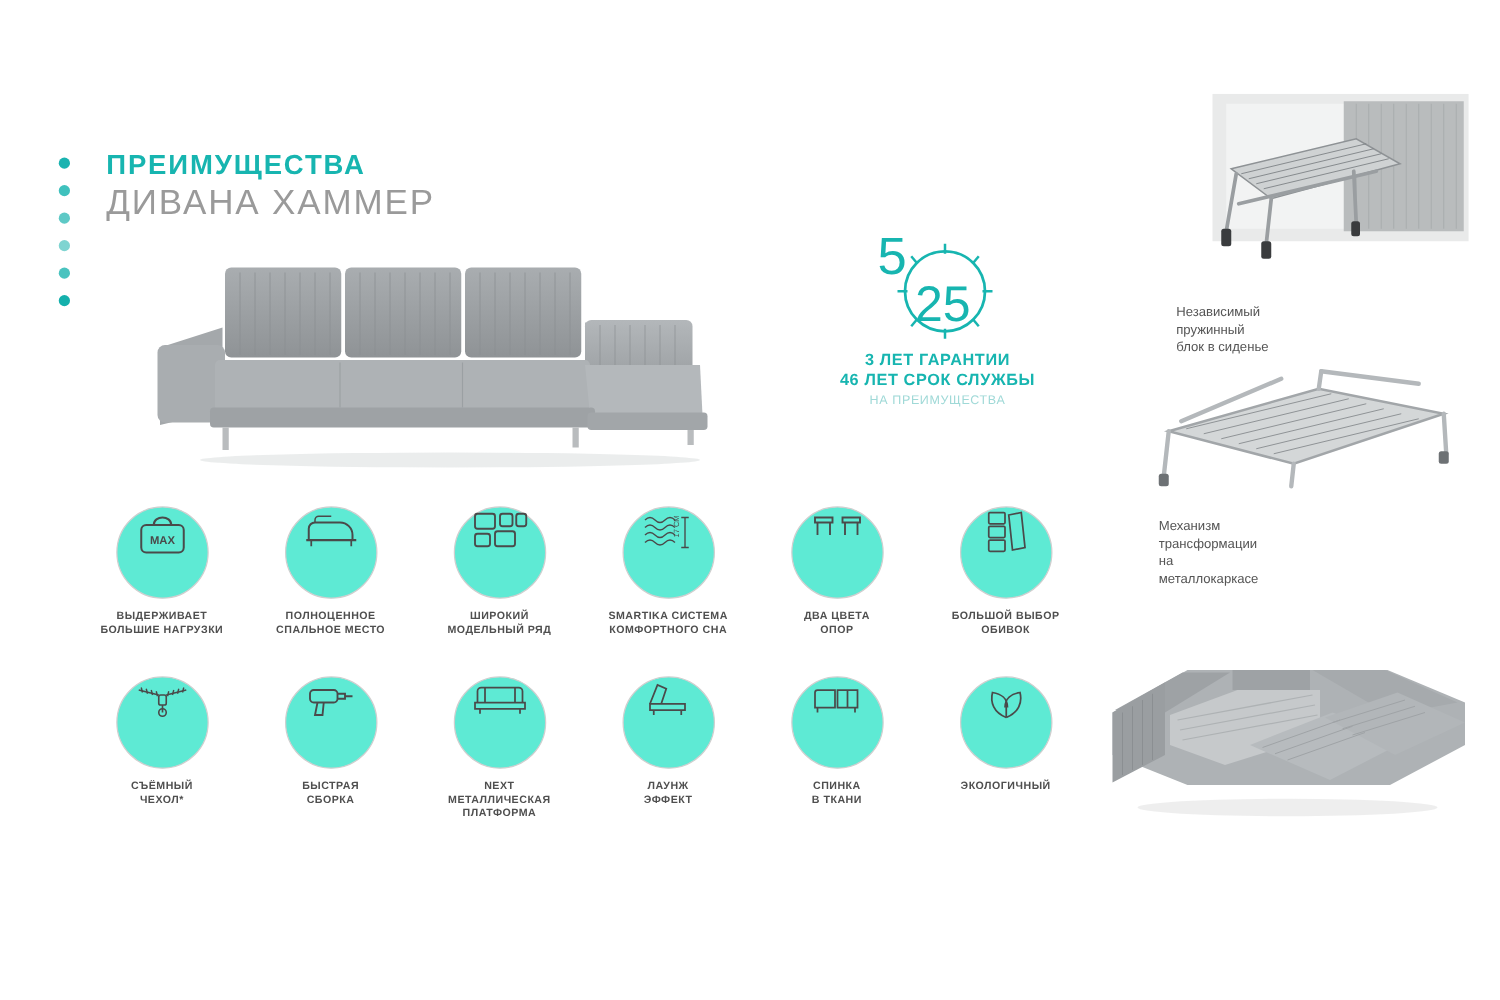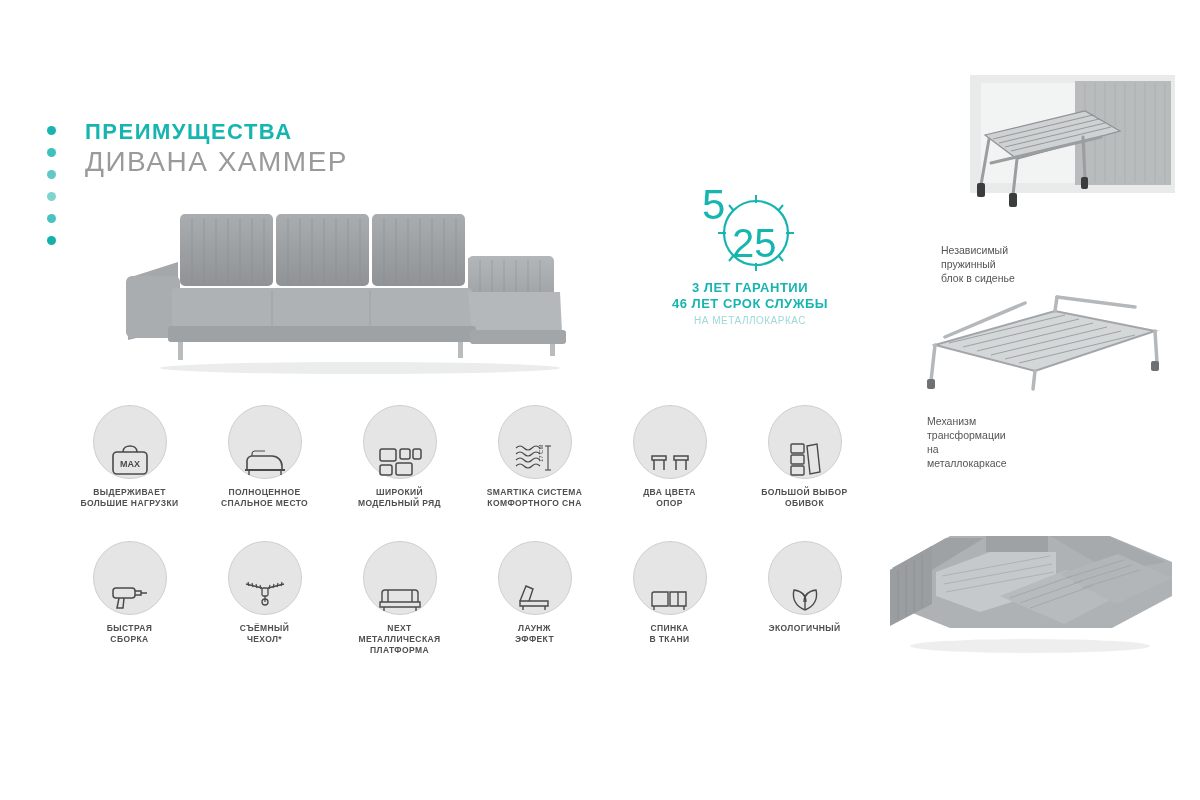--- a/index.html
+++ b/index.html
@@ -44,22 +44,22 @@
   .badge .b-text{font-size:13px;color:#17b5b0;letter-spacing:.5px;line-height:16px;font-weight:700;}
   .badge .b-sub{font-size:10px;color:#9fd9d7;letter-spacing:.5px;margin-top:3px;}
 
   
   .features{position:absolute;left:62px;top:405px;width:810px;}
   .frow{display:flex;}
   .fitem{width:135px;text-align:center;}
   .fcircle{
     width:72px;height:72px;border-radius:50%;border:1px solid #cfcfcf;
     margin:0 auto 8px auto;position:relative;
-    display:flex;align-items:flex-end;justify-content:center;
-    background:#e5e5e5;
+    display:flex;align-items:flex-start;justify-content:center;
+    background:#5eead4;
   }
   .flabel{
     font-size:8.5px;font-weight:700;color:#4f4f4f;letter-spacing:.4px;
     line-height:11px;text-transform:uppercase;
   }
 
   
   .rphoto{position:absolute;}
   .rcaption{
     position:absolute;font-size:10.5px;color:#555;line-height:14px;
@@ -178,21 +178,21 @@
             <line x1="78" y1="48" x2="86" y2="48"></line>
             <line x1="89" y1="20" x2="94" y2="26"></line>
           </g>
         </g>
         <text x="62" y="34" font-family="Liberation Sans, sans-serif" font-size="42" fill="#17b5b0" font-weight="400">5</text>
         <text x="92" y="72" font-family="Liberation Sans, sans-serif" font-size="40" fill="#17b5b0" font-weight="400">25</text>
       </svg>
     </div>
     <div class="b-text">3 ЛЕТ ГАРАНТИИ</div>
     <div class="b-text">46 ЛЕТ СРОК СЛУЖБЫ</div>
-    <div class="b-sub">НА МЕТАЛЛОКАРКАС</div>
+    <div class="b-sub">НА ПРЕИМУЩЕСТВА</div>
   </div>
 
   <div class="features">
 
     <div class="frow">
 
       <div class="fitem">
         <div class="fcircle">
           <svg width="42" height="40" viewBox="0 0 42 40">
             <path d="M8 14 h26 a4 4 0 0 1 4 4 v14 a4 4 0 0 1 -4 4 h-26 a4 4 0 0 1 -4 -4 v-14 a4 4 0 0 1 4 -4 z" fill="none" stroke="#4a4a4a" stroke-width="1.6"></path>
@@ -275,34 +275,20 @@
               <path d="M22 6 l10 -2 l3 28 l-10 2 z"></path>
             </g>
           </svg>
         </div>
         <div class="flabel">БОЛЬШОЙ ВЫБОР<br>ОБИВОК</div>
       </div>
 
     </div>
 
     <div class="frow" style="margin-top:32px;">
-
-      <div class="fitem">
-        <div class="fcircle">
-          <svg width="40" height="36" viewBox="0 0 40 36">
-            <g fill="none" stroke="#4a4a4a" stroke-width="1.5">
-              <path d="M6 10 h16 a3 3 0 0 1 3 3 v4 a3 3 0 0 1 -3 3 h-16 a3 3 0 0 1 -3 -3 v-4 a3 3 0 0 1 3 -3 z"></path>
-              <path d="M25 13 h6 v4 h-6"></path>
-              <line x1="31" y1="15" x2="37" y2="15"></line>
-              <path d="M9 20 l-2 10 h6 l1 -10"></path>
-            </g>
-          </svg>
-        </div>
-        <div class="flabel">БЫСТРАЯ<br>СБОРКА</div>
-      </div>
 
       <div class="fitem">
         <div class="fcircle">
           <svg width="46" height="40" viewBox="0 0 46 40">
             <g fill="none" stroke="#4a4a4a" stroke-width="1.3">
               <path d="M4 10 l16 4"></path>
               <path d="M42 10 l-16 4"></path>
               <g stroke-width="1.1">
                 <line x1="6" y1="8" x2="7" y2="12"></line>
                   <line x1="10" y1="9" x2="11" y2="13"></line>
@@ -317,20 +303,34 @@
               <path d="M23 22 v6"></path>
               <path d="M20 28 a3 3 0 1 0 6 0 a3 3 0 1 0 -6 0"></path>
             </g>
           </svg>
         </div>
         <div class="flabel">СЪЁМНЫЙ<br>ЧЕХОЛ*</div>
       </div>
 
       <div class="fitem">
         <div class="fcircle">
+          <svg width="40" height="36" viewBox="0 0 40 36">
+            <g fill="none" stroke="#4a4a4a" stroke-width="1.5">
+              <path d="M6 10 h16 a3 3 0 0 1 3 3 v4 a3 3 0 0 1 -3 3 h-16 a3 3 0 0 1 -3 -3 v-4 a3 3 0 0 1 3 -3 z"></path>
+              <path d="M25 13 h6 v4 h-6"></path>
+              <line x1="31" y1="15" x2="37" y2="15"></line>
+              <path d="M9 20 l-2 10 h6 l1 -10"></path>
+            </g>
+          </svg>
+        </div>
+        <div class="flabel">БЫСТРАЯ<br>СБОРКА</div>
+      </div>
+
+      <div class="fitem">
+        <div class="fcircle">
           <svg width="46" height="32" viewBox="0 0 46 32">
             <g fill="none" stroke="#4a4a4a" stroke-width="1.4">
               <path d="M5 20 v-9 a3 3 0 0 1 3 -3 h30 a3 3 0 0 1 3 3 v9"></path>
               <path d="M3 20 h40 v5 h-40 z"></path>
               <line x1="11" y1="8" x2="11" y2="20"></line>
               <line x1="35" y1="8" x2="35" y2="20"></line>
               <line x1="7" y1="25" x2="7" y2="29"></line>
               <line x1="39" y1="25" x2="39" y2="29"></line>
             </g>
           </svg>

